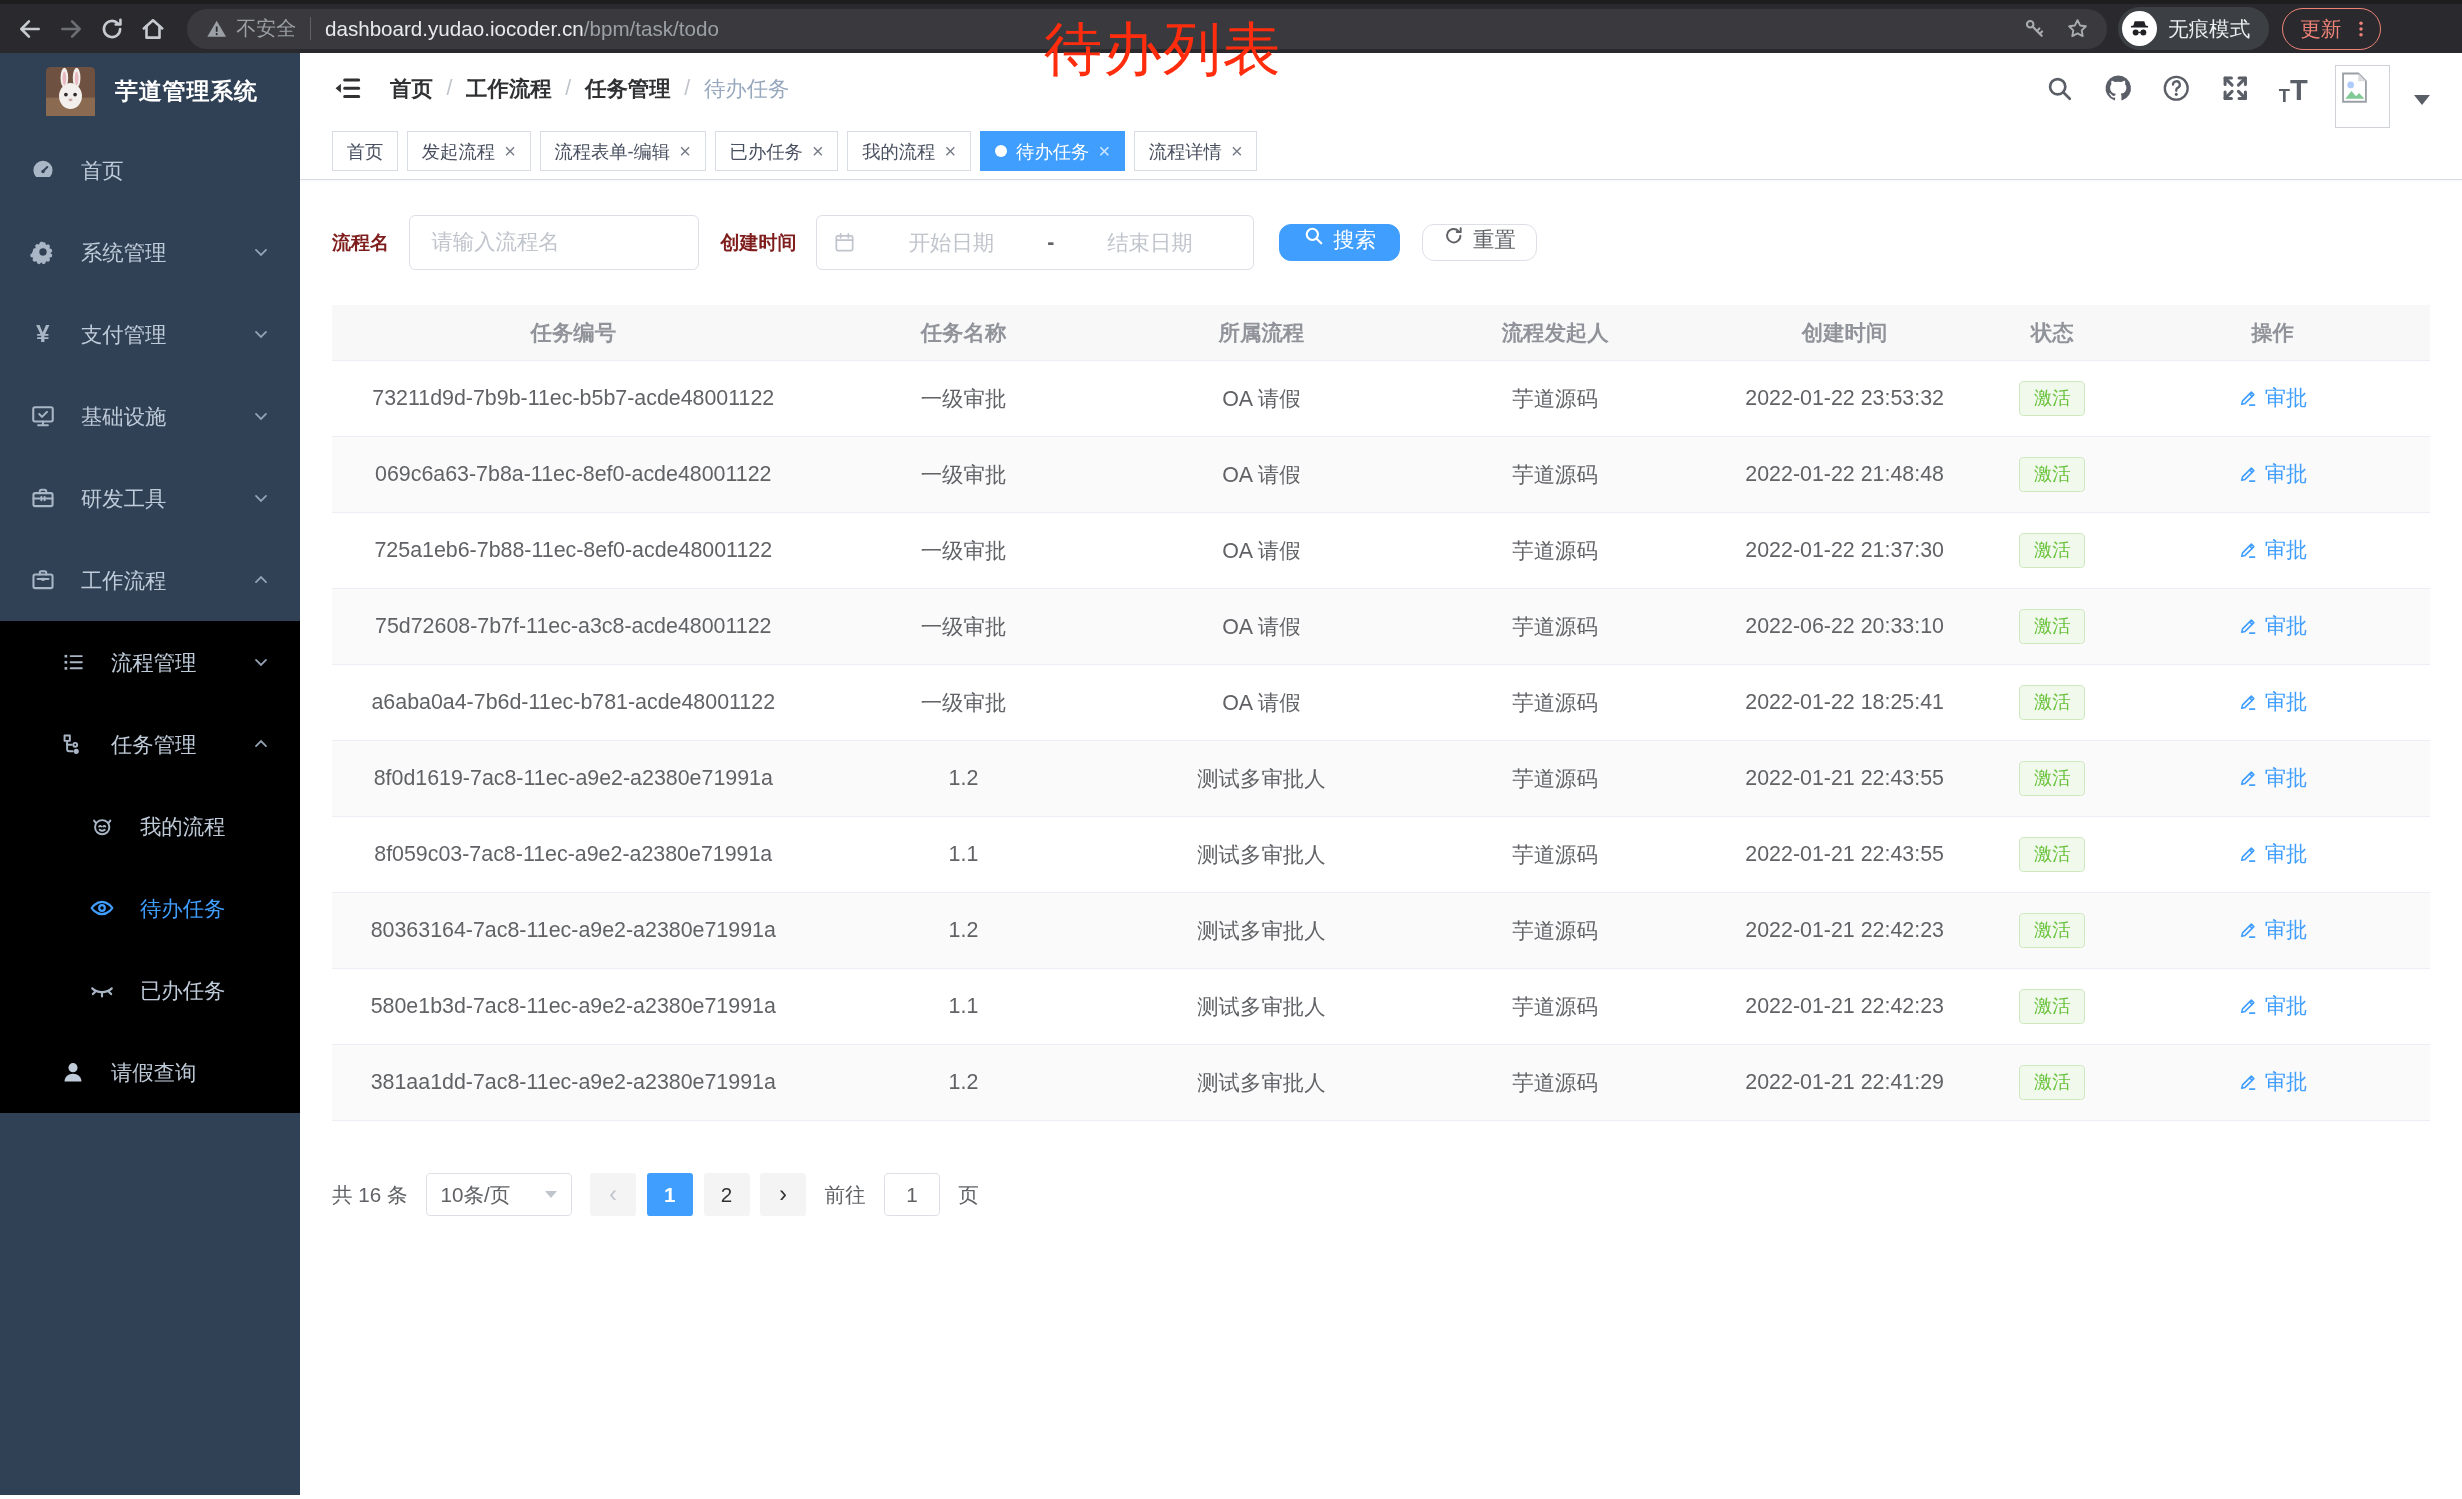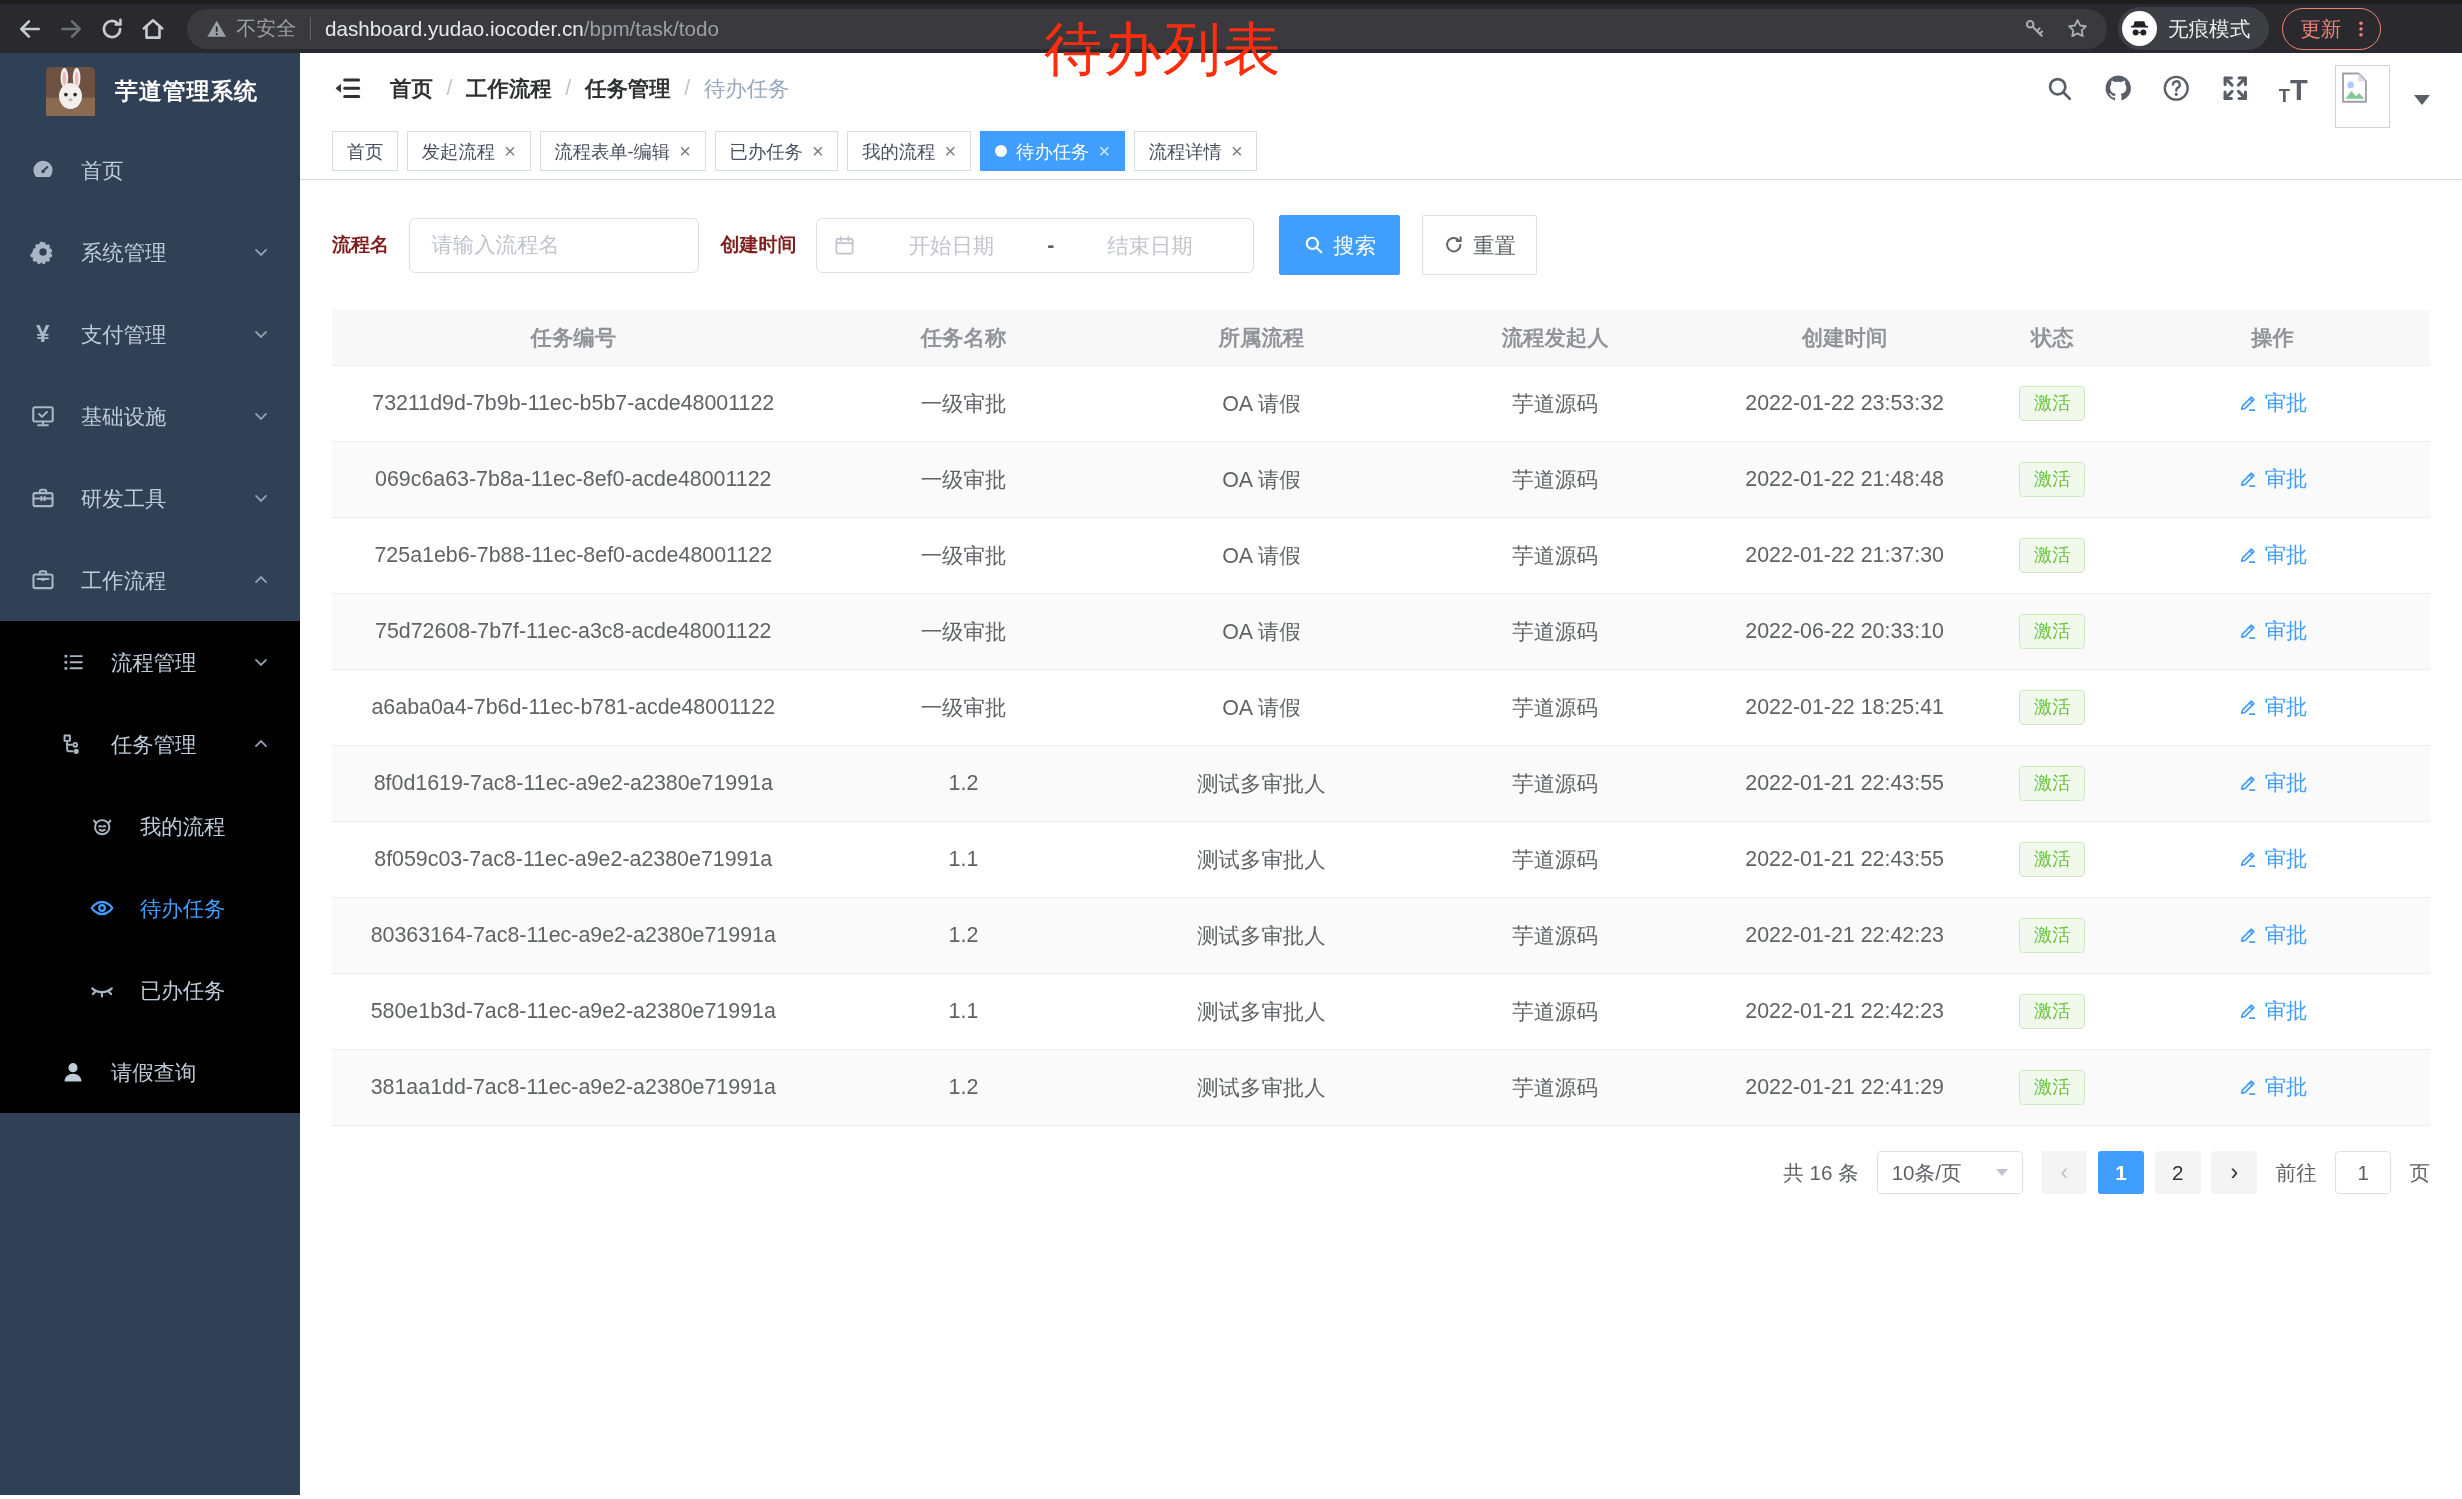--- a/index.html
+++ b/index.html
@@ -63,34 +63,34 @@
   
   .content{padding:0 32px}
   .filter-row{margin-top:35px;display:flex;align-items:center}
   .f-label{font-size:19px;font-weight:700;color:#7f1d1d;margin-right:20px;white-space:nowrap}
   .input-name{width:290px;height:55px;border:0.8px solid #dcdfe6;border-radius:6.1px;padding:0 21.4px;font-size:21.4px;color:#606266;box-sizing:border-box;outline:none;font-family:inherit}
   .input-name::placeholder{color:#c0c4cc}
   .ml28{margin-left:21.4px}
   .date-range{width:438px;height:55px;border:0.8px solid #dcdfe6;border-radius:6.1px;display:flex;align-items:center;padding:0 15.3px;box-sizing:border-box;gap:7.6px;color:#c0c4cc;font-size:21.4px;cursor:text}
   .date-ph{flex:1;text-align:center;white-space:nowrap}
   .date-sep{color:#606266;font-weight:600}
-  .btn{height:60px;border-radius:2px;display:flex;align-items:center;gap:9.2px;font-size:21.4px;cursor:pointer;box-sizing:border-box}
+  .btn{height:37px;border-radius:12px;display:flex;align-items:flex-start;gap:9.2px;font-size:21.4px;cursor:pointer;box-sizing:border-box}
   .btn-search{margin-left:24.4px;padding:0 23px;background:#409eff;color:#fff;border:0.8px solid #409eff}
   .btn-reset{margin-left:21.4px;padding:0 20px;background:#fff;border:0.8px solid #dcdfe6;color:#606266}
   
   .tbl{margin-top:35px;width:100%}
   .t-head{display:flex;height:55px;background:#f8f8f9;align-items:center;border-bottom:0.8px solid #ebeef5;font-size:21.4px;font-weight:700;color:#909399}
   .t-row{display:flex;height:75px;align-items:center;border-bottom:0.8px solid #ebeef5;font-size:21.4px;color:#606266;background:#fff}
   .t-body .t-row:nth-child(even){background:#fafafa}
   .c{text-align:center;box-sizing:border-box;padding:0 6.1px;overflow:hidden;white-space:nowrap}
   .c1{width:23%}.c2{width:14.2%}.c3{width:14.2%}.c4{width:13.8%}.c5{width:13.8%}.c6{width:6%}.c7{width:15%}
   .badge{display:inline-block;padding:5.3px 13.7px;background:#f0f9eb;border:0.8px solid #cde9bd;border-radius:4.6px;color:#67c23a;font-size:18.3px;line-height:1.25}
   .approve{display:inline-flex;align-items:center;gap:6.9px;color:#409eff;font-size:21.4px;cursor:pointer}
   
-  .pager-row{margin-top:25px;display:flex;justify-content:flex-end;align-items:center;gap:18.3px;font-size:20.6px;color:#606266;padding-bottom:30.5px}
+  .pager-row{margin-top:52px;display:flex;justify-content:flex-start;align-items:center;gap:18.3px;font-size:20.6px;color:#606266;padding-bottom:30.5px}
   .psel{width:146px;height:43px;border:0.8px solid #dcdfe6;border-radius:4.6px;display:flex;align-items:center;justify-content:space-between;padding:0 13.7px;box-sizing:border-box;color:#606266;cursor:pointer;background:#fff}
   .psel-caret{width:0;height:0;border-left:6.9px solid transparent;border-right:6.9px solid transparent;border-top:7.6px solid #c0c4cc}
   .pgroup{display:flex;align-items:center;gap:10.7px}
   .pbtn{min-width:46px;height:43px;background:#f4f4f5;border-radius:3.1px;display:flex;align-items:center;justify-content:center;font-size:20.6px;color:#303133;cursor:pointer}
   .pbtn.prev{color:#c0c4cc}
   .pbtn.cur{background:#409eff;color:#fff;font-weight:700}
   .parrow{font-size:23px;line-height:1}
   .goto-input{width:56px;height:43px;border:0.8px solid #dcdfe6;border-radius:4.6px;text-align:center;font-size:20.6px;color:#606266;box-sizing:border-box;outline:none;font-family:inherit}
   
   .annotation{position:absolute;left:1044px;top:10.7px;font-size:58px;color:#ff2d0d;z-index:60;font-weight:500;letter-spacing:1.5px;white-space:nowrap}

